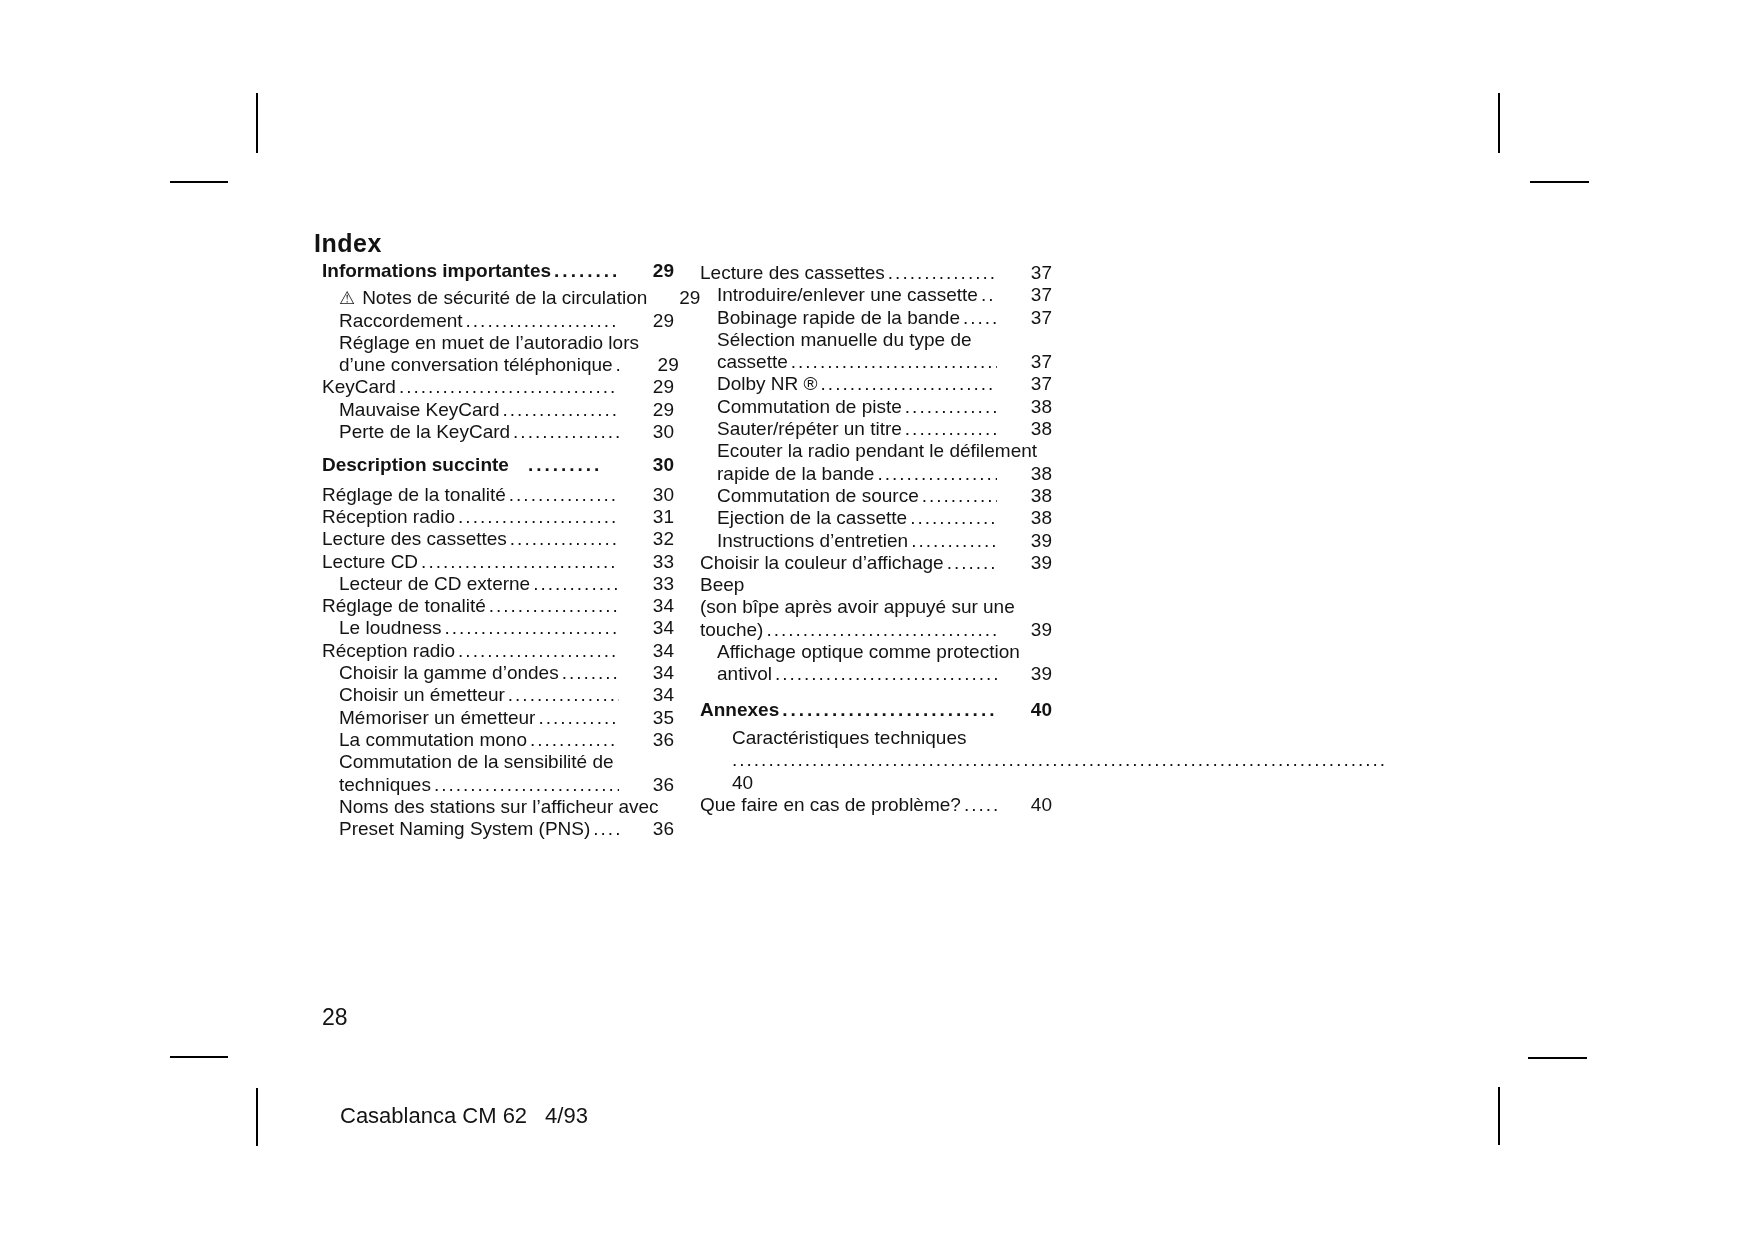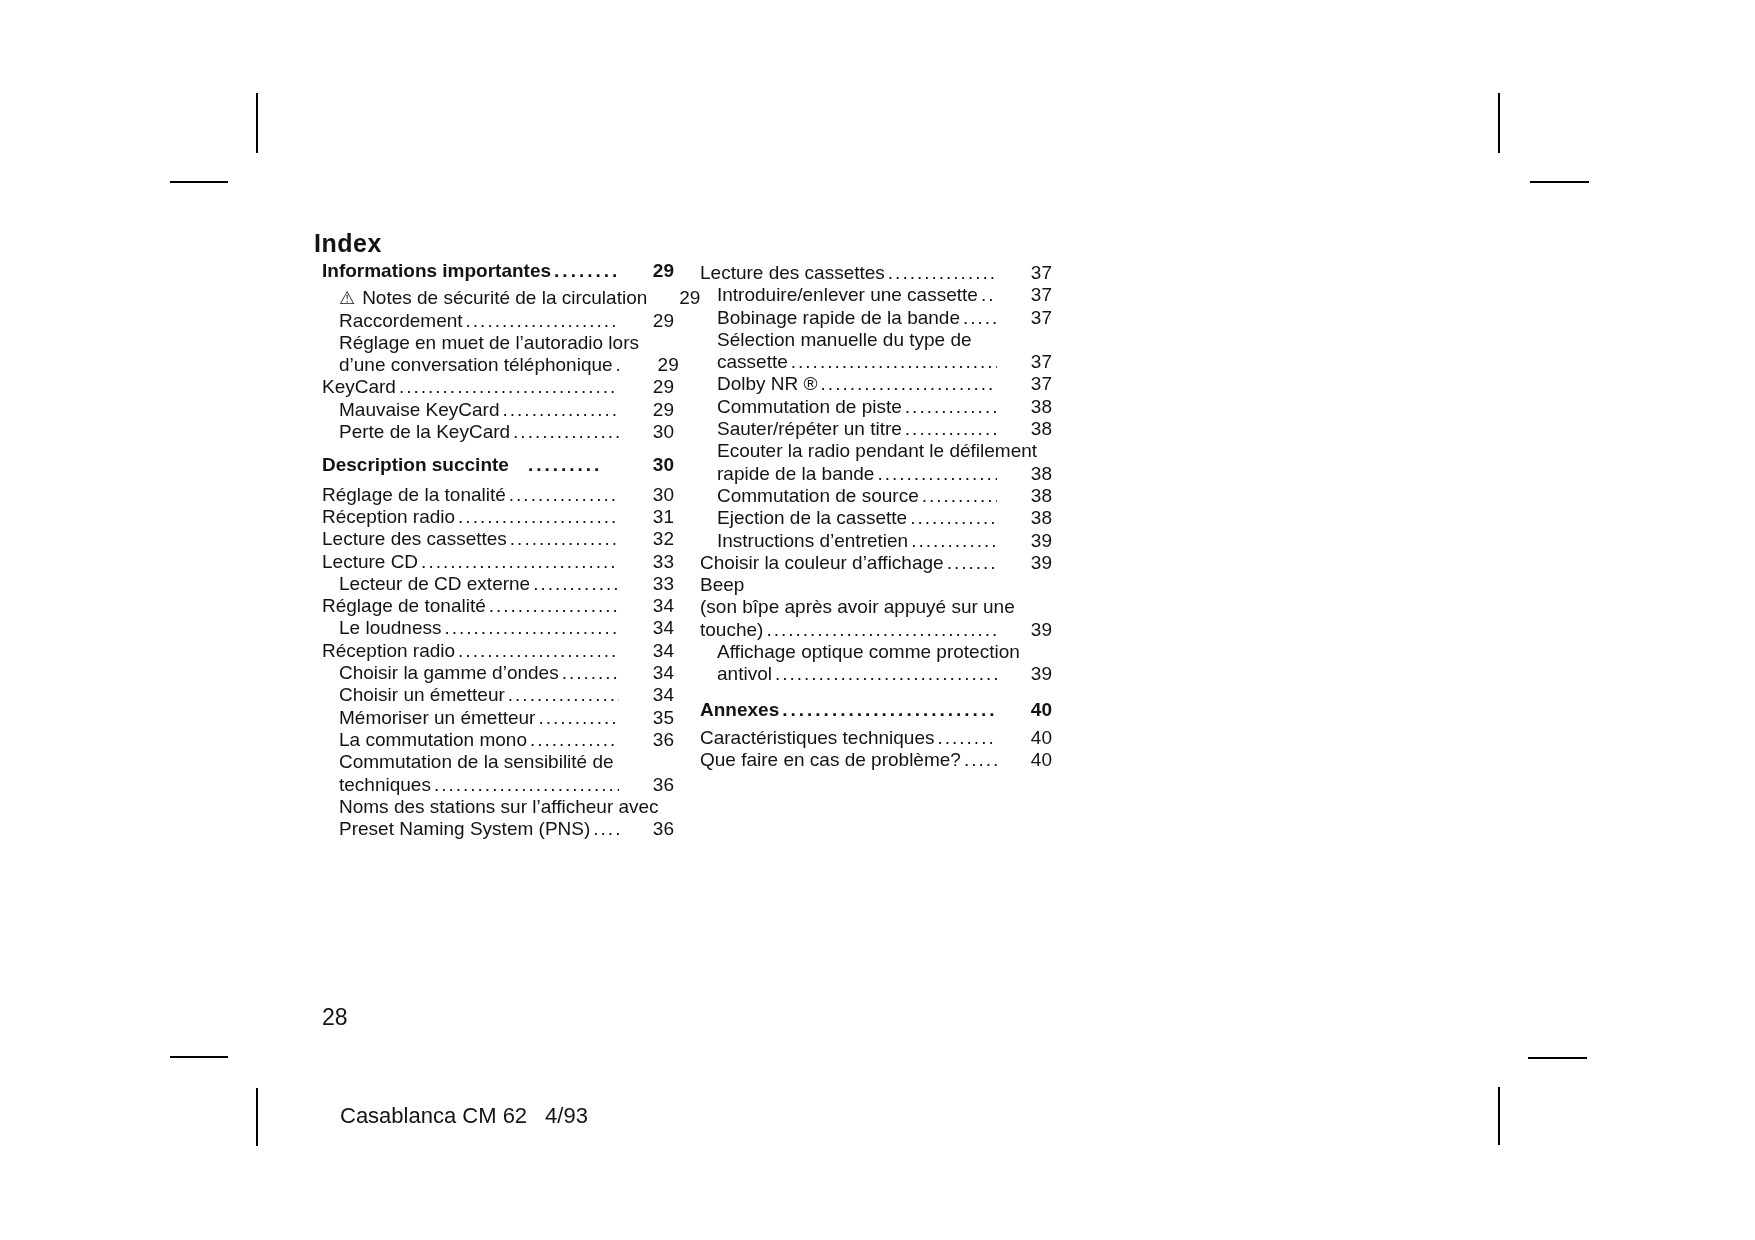--- a/index.html
+++ b/index.html
@@ -269,21 +269,21 @@
     <div class="toc-row indent">
       <span class="lbl">antivol</span>
       <span class="dots">..........................................................................................</span>
       <span class="pg">39</span>
     </div>
     <div class="toc-row header" style="margin-top: 13px;">
       <span class="lbl">Annexes</span>
       <span class="dots">..........................................................................................</span>
       <span class="pg">40</span>
     </div>
-    <div class="toc-row" style="margin-top: 6px;">
+    <div class="toc-row" style="margin-top: 6px; flex-direction: column;">
       <span class="lbl">Caractéristiques techniques</span>
       <span class="dots">..........................................................................................</span>
       <span class="pg">40</span>
     </div>
     <div class="toc-row">
       <span class="lbl">Que faire en cas de problème?</span>
       <span class="dots">..........................................................................................</span>
       <span class="pg">40</span>
     </div>
   </div>

